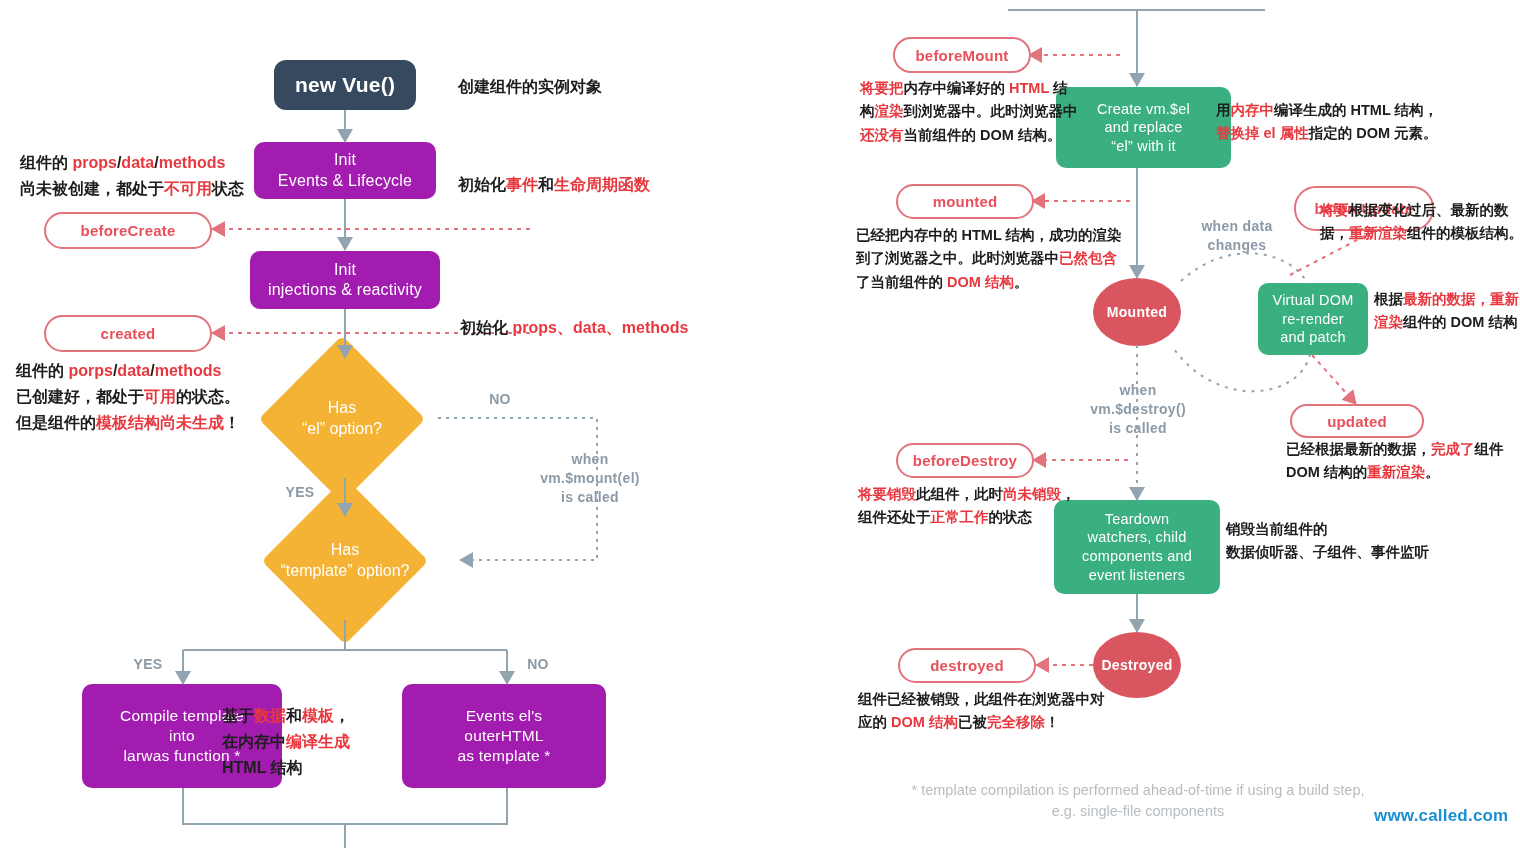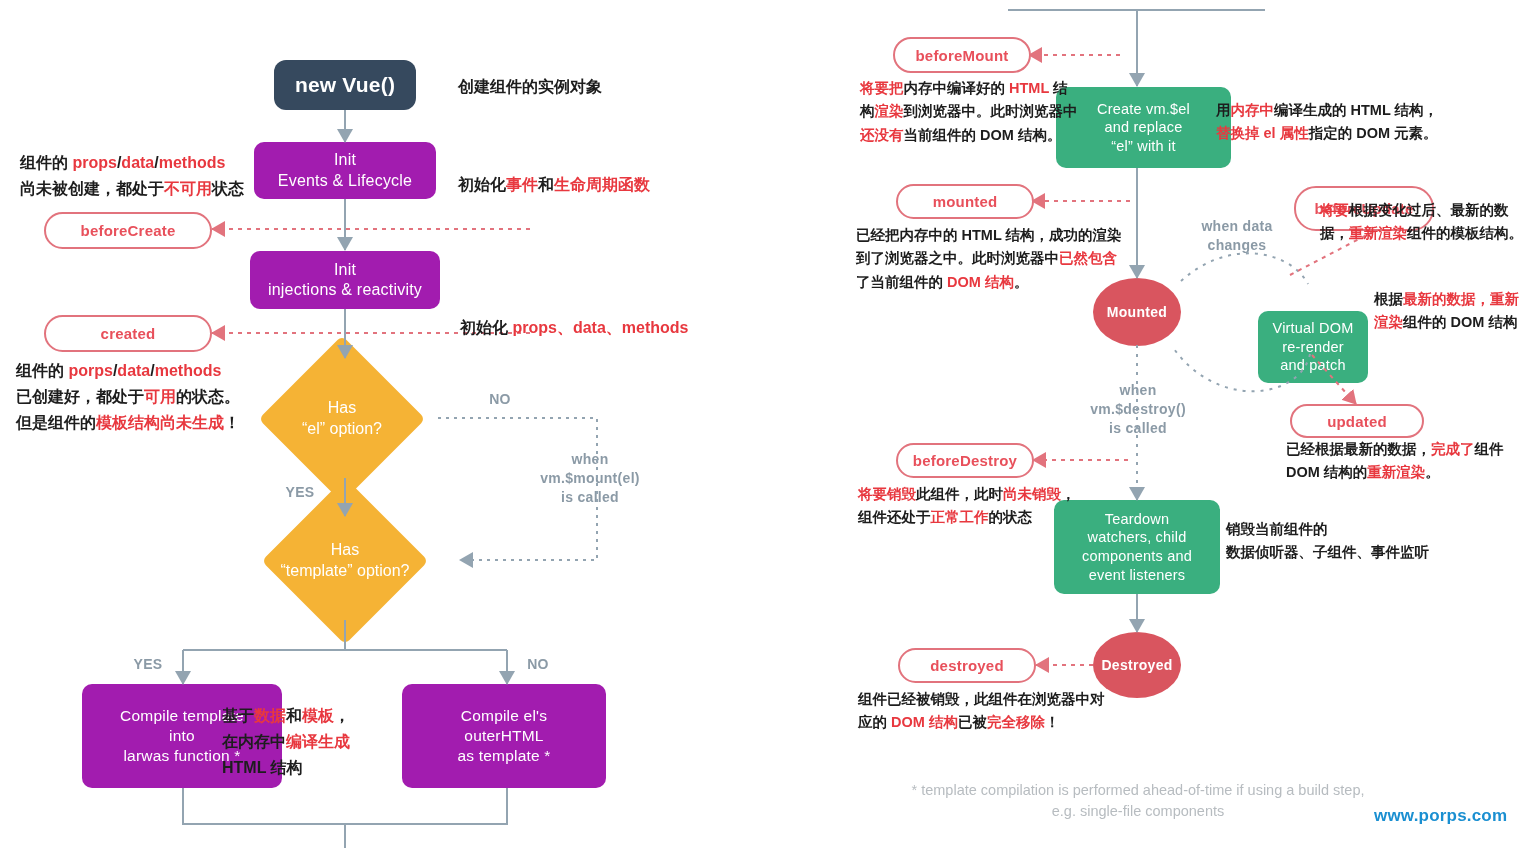--- a/index.html
+++ b/index.html
@@ -203,21 +203,21 @@
 “template” option?</div>
   </div>
 
   <div class="node node-green" style="left:82px;top:684px;width:200px;height:104px;white-space:pre-line;font-size:15.5px;">
     <span style="white-space:pre-line;">Compile template
 into
 larwas function *</span>
   </div>
 
   <div class="node node-green" style="left:402px;top:684px;width:204px;height:104px;white-space:pre-line;font-size:15.5px;">
-    <span style="white-space:pre-line;">Compile el's
+    <span style="white-space:pre-line;">Events el's
 outerHTML
 as template *</span>
   </div>
 
   <div class="pill" style="left:44px;top:212px;width:168px;height:37px;">
     <span>beforeCreate</span>
   </div>
   <div class="pill" style="left:44px;top:315px;width:168px;height:37px;">
     <span>created</span>
   </div>
@@ -253,21 +253,21 @@
       <div><span>在内存中</span><span class="r">编译生成</span></div>
       <div><span>HTML 结构</span></div>
     </div>
 
   <div class="node node-green node-green-sm" style="left:1056px;top:87px;width:175px;height:81px;white-space:pre-line;">
     <span style="white-space:pre-line;">Create vm.$el
 and replace
 “el” with it</span>
   </div>
 
-  <div class="node node-green node-green-sm" style="left:1258px;top:283px;width:110px;height:72px;white-space:pre-line;margin-top:28px;">
+  <div class="node node-green node-green-sm" style="left:1258px;top:283px;width:110px;height:72px;white-space:pre-line;">
     <span style="white-space:pre-line;">Virtual DOM
 re-render
 and patch</span>
   </div>
 
   <div class="node node-green node-green-sm" style="left:1054px;top:500px;width:166px;height:94px;white-space:pre-line;">
     <span style="white-space:pre-line;">Teardown
 watchers, child
 components and
 event listeners</span>
@@ -338,15 +338,15 @@
   <div class="note" style="left:1226px;top:518px;">
       <div><span>销毁当前组件的</span></div>
       <div><span>数据侦听器、子组件、事件监听</span></div>
     </div>
   <div class="note" style="left:858px;top:688px;">
       <div><span>组件已经被销毁，此组件在浏览器中对</span></div>
       <div><span>应的 </span><span class="r">DOM 结构</span><span>已被</span><span class="r">完全移除</span><span>！</span></div>
     </div>
 
   <div class="footnote" style="left:908px;top:780px;">* template compilation is performed ahead-of-time if using a build step, e.g. single-file components</div>
-  <div class="wm" style="left:1374px;top:806px;">www.porps.com</div>
+  <div class="wm" style="left:1374px;top:806px;">www.called.com</div>
 
 </div>
 
 </body></html>

